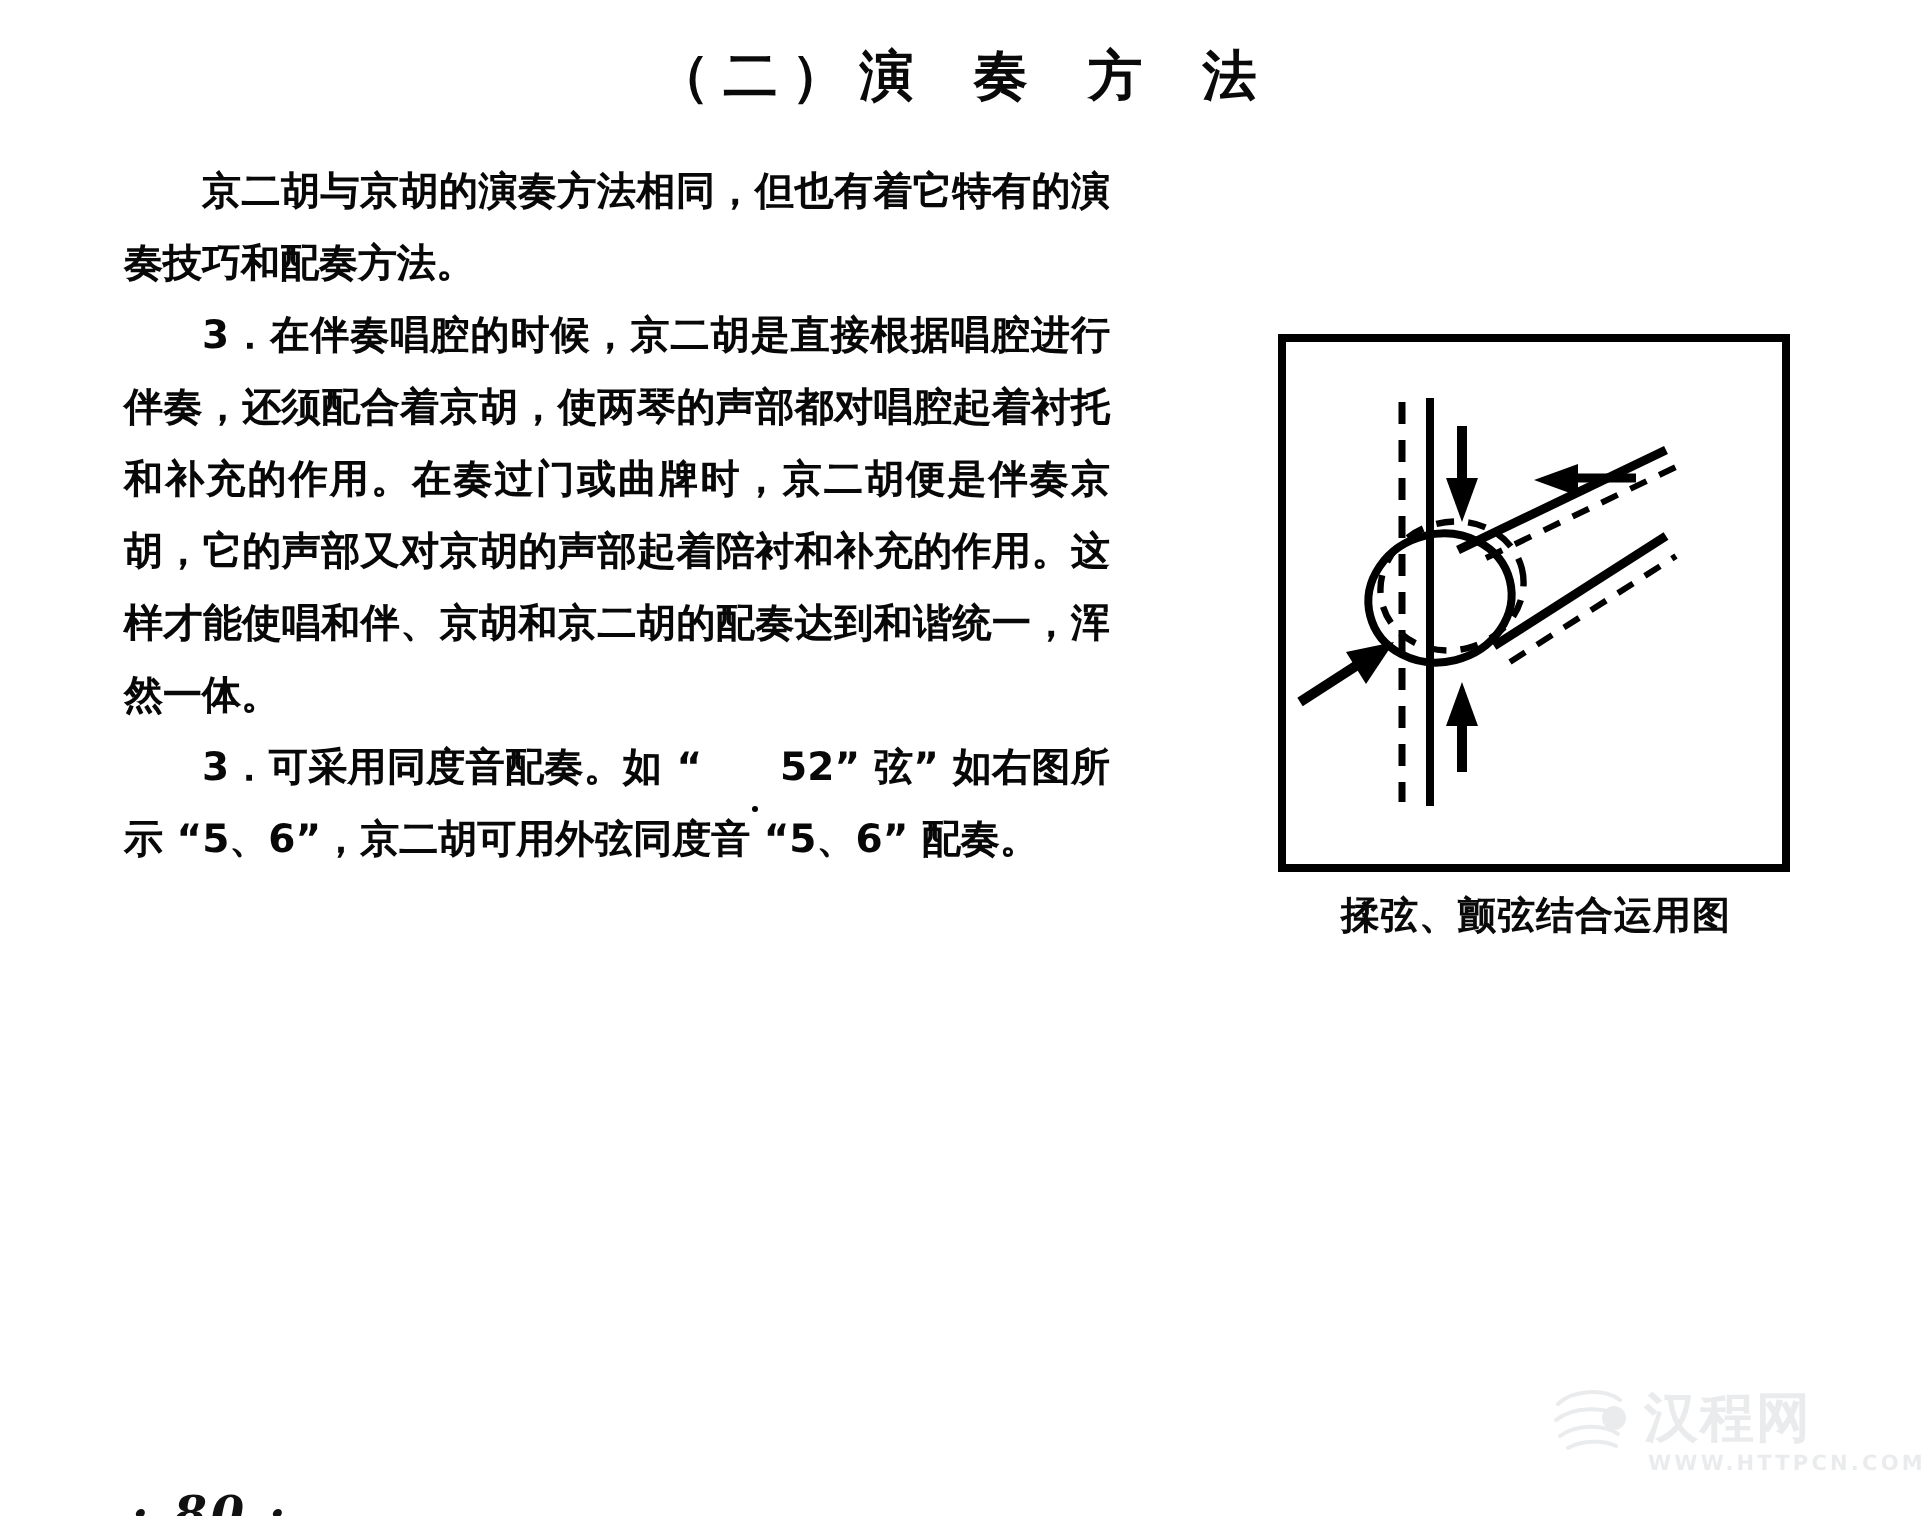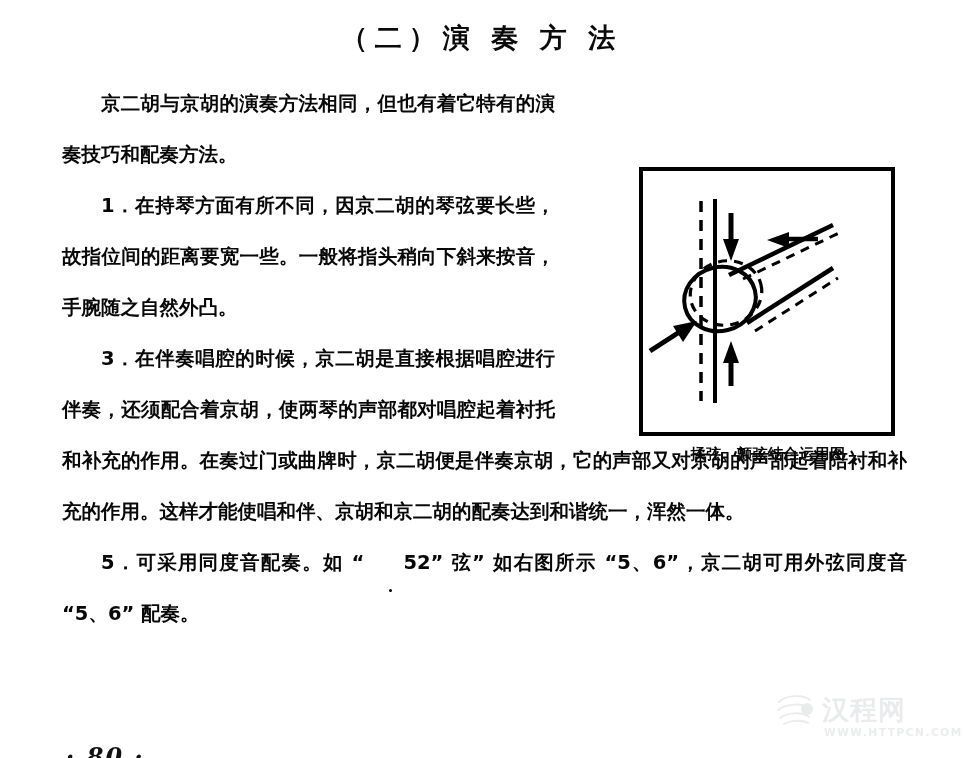--- a/index.html
+++ b/index.html
@@ -23,31 +23,31 @@
   .doc-title {
     position: absolute;
     left: 0;
     top: 20px;
     width: 963px;
     text-align: center;
     font-size: 27px;
     font-weight: 700;
     letter-spacing: 7px;
     color: #0a0a0a;
-    font-family: Liberation Sans, sans-serif;
+    font-family: Liberation Mono, monospace;
   }
 
   
   .body-text {
     position: absolute;
     left: 62px;
     top: 78px;
     width: 845px;
     font-size: 19.5px;
-    line-height: 51px;
+    line-height: 36px;
     color: #080808;
     text-align: justify;
     text-justify: inter-character;
     font-weight: 600;
   }
   .body-text p {
     margin: 0;
     padding: 0;
     text-indent: 2em;
   }
@@ -81,21 +81,21 @@
   .figure-box svg {
     position: absolute;
     left: 0;
     top: 0;
     display: block;
   }
   .figure-caption {
     margin-top: 9px;
     width: 262px;
     text-align: center;
-    font-size: 15px;
+    font-size: 19px;
     font-weight: 700;
     color: #0a0a0a;
     letter-spacing: 0.5px;
   }
 
   
   .page-number {
     position: absolute;
     left: 66px;
     top: 726px;
@@ -218,25 +218,24 @@
         </g>
       </svg>
     </div>
     <div class="figure-caption">揉弦、颤弦结合运用图</div>
   </div>
 
   <div class="body-text">
     <div class="figure-float"></div>
 
     <p>京二胡与京胡的演奏方法相同，但也有着它特有的演奏技巧和配奏方法。</p>
-    <p>1．在持琴方面有所不同，因京二胡的琴弦要长些，故指位间的距离要宽一些。一般将指头稍向下斜来按音，手腕随之自然外凸。</p>
     <p>3．在伴奏唱腔的时候，京二胡是直接根据唱腔进行伴奏，还须配合着京胡，使两琴的声部都对唱腔起着衬托和补充的作用。在奏过门或曲牌时，京二胡便是伴奏京胡，它的声部又对京胡的声部起着陪衬和补充的作用。这样才能使唱和伴、京胡和京二胡的配奏达到和谐统一，浑然一体。</p>
 
     <p>
-      <span>5．可采用同度音配奏。如 “</span><span class="note lowdot">5</span><span class="note">2</span><span>” 弦” 如右图所示 “</span><span class="note">5、6</span><span>”，京二胡可用外弦同度音 “</span><span class="note">5、6</span><span>” 配奏。</span>
+      <span>3．可采用同度音配奏。如 “</span><span class="note lowdot">5</span><span class="note">2</span><span>” 弦” 如右图所示 “</span><span class="note">5、6</span><span>”，京二胡可用外弦同度音 “</span><span class="note">5、6</span><span>” 配奏。</span>
     </p>
   </div>
 
   <div class="page-number">· 80 ·</div>
 
   <div class="watermark">
     <div class="wm-row">
       <svg class="wm-swirl" viewBox="0 0 46 34" xmlns="http://www.w3.org/2000/svg">
         <g fill="none" stroke="#d6d9dd" stroke-width="2" stroke-linecap="round">
           <path d="M3 9 C10 2, 26 1, 34 7"></path>

